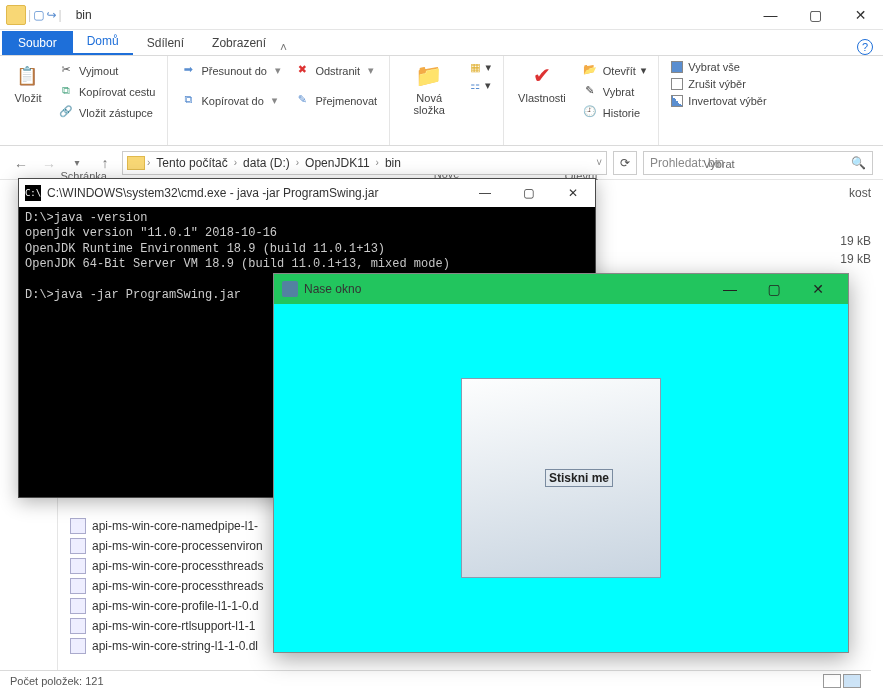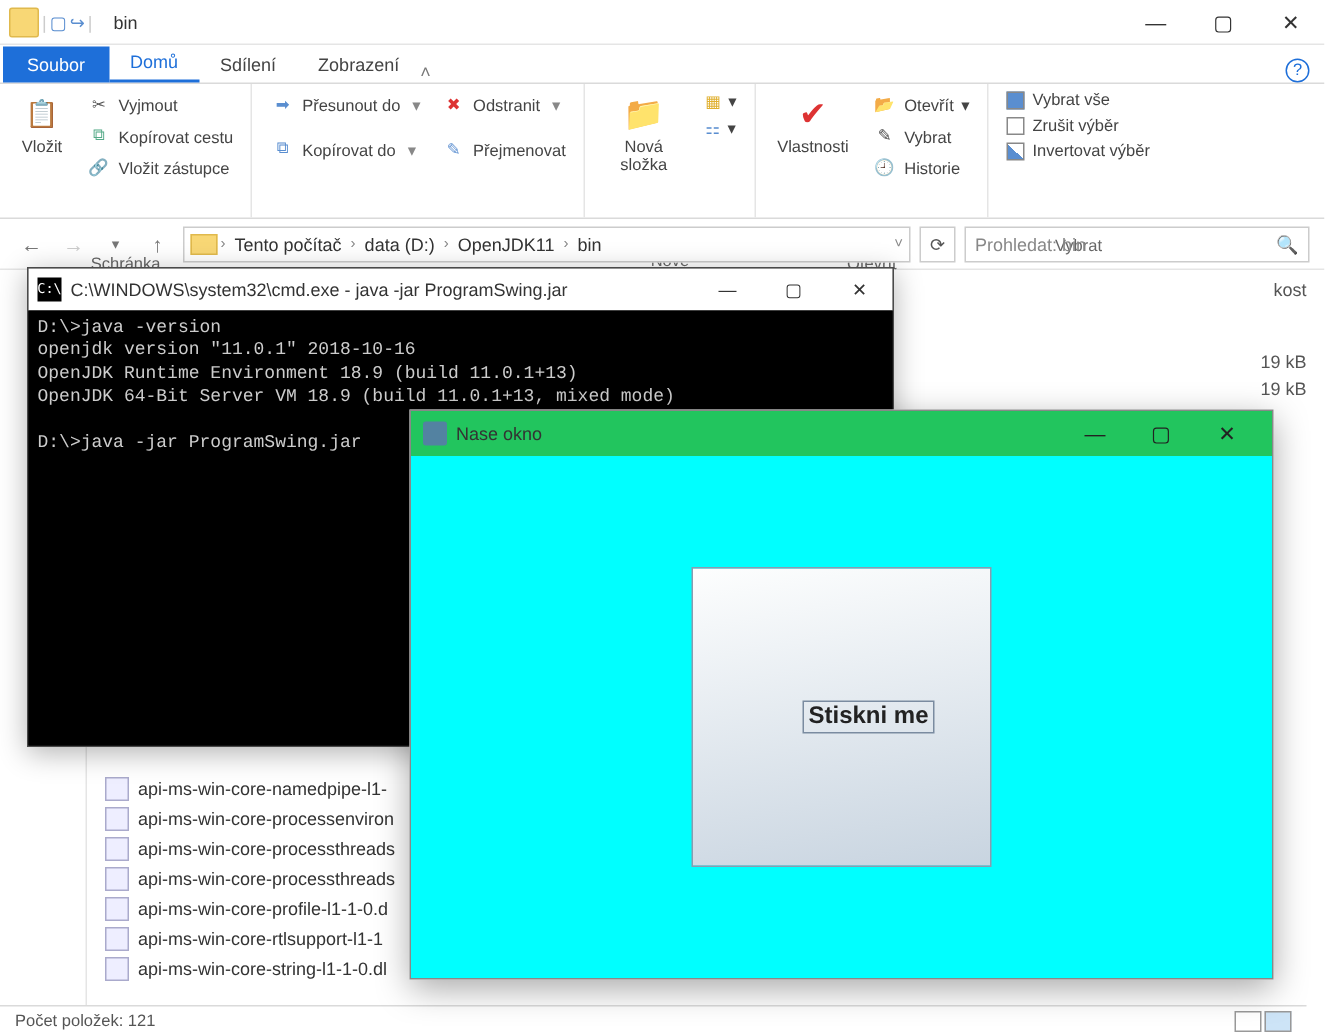--- a/index.html
+++ b/index.html
@@ -70,21 +70,21 @@
 .cmdwin .cmdbody { flex: 1; background: #000; color: #ccc; font-family: "Consolas","Courier New",monospace; font-size: 12px; padding: 4px 6px; white-space: pre; line-height: 1.28; overflow: hidden; }
 
 
 .swingwin { position: absolute; top: 273px; left: 273px; width: 576px; height: 380px; background: #fff; border: 1px solid #888; box-shadow: 0 6px 22px rgba(0,0,0,.35); display: flex; flex-direction: column; }
 .swingwin .swtitle { height: 30px; display: flex; align-items: center; background: #22c55e; padding: 0 8px; }
 .swingwin .swtitle .jicn { width: 16px; height: 16px; background: #5382a1; margin-right: 6px; border-radius: 2px; }
 .swingwin .swtitle .txt { font-size: 12px; color: #333; }
 .swingwin .swctrls { margin-left: auto; display: flex; gap: 0; }
 .swingwin .swctrls .sb { width: 44px; height: 28px; display: flex; align-items: center; justify-content: center; color: #222; font-size: 14px; }
 .swingwin .swbody { flex: 1; background: #00ffff; display: flex; align-items: center; justify-content: center; }
-.swingwin .swbtn { width: 200px; height: 200px; background: linear-gradient(170deg,#fdfefe,#c8d4e0); border: 1px solid #8a9bb0; display: flex; align-items: center; justify-content: center; font-size: 16px; font-weight: bold; color: #222; padding-left: 36px; }
+.swingwin .swbtn { width: 200px; height: 200px; background: linear-gradient(170deg,#fdfefe,#c8d4e0); border: 1px solid #8a9bb0; display: flex; align-items: center; justify-content: center; font-size: 12px; font-weight: bold; color: #222; padding-left: 36px; }
 .swingwin .swbtn span { border: 1px solid #7a8ba0; padding: 1px 3px; }
 
 
 .i-pin::before { content: "📌"; font-size: 20px; filter: grayscale(1);}
 .i-copy::before { content: "⧉"; font-size: 18px; color: #5a8ed0; }
 .i-paste::before { content: "📋"; font-size: 18px; }
 .i-cut::before { content: "✂"; color: #555; }
 .i-path::before { content: "⧉"; color: #5a8; }
 .i-link::before { content: "🔗"; }
 .i-move::before { content: "➡"; color: #5a8ed0; }

